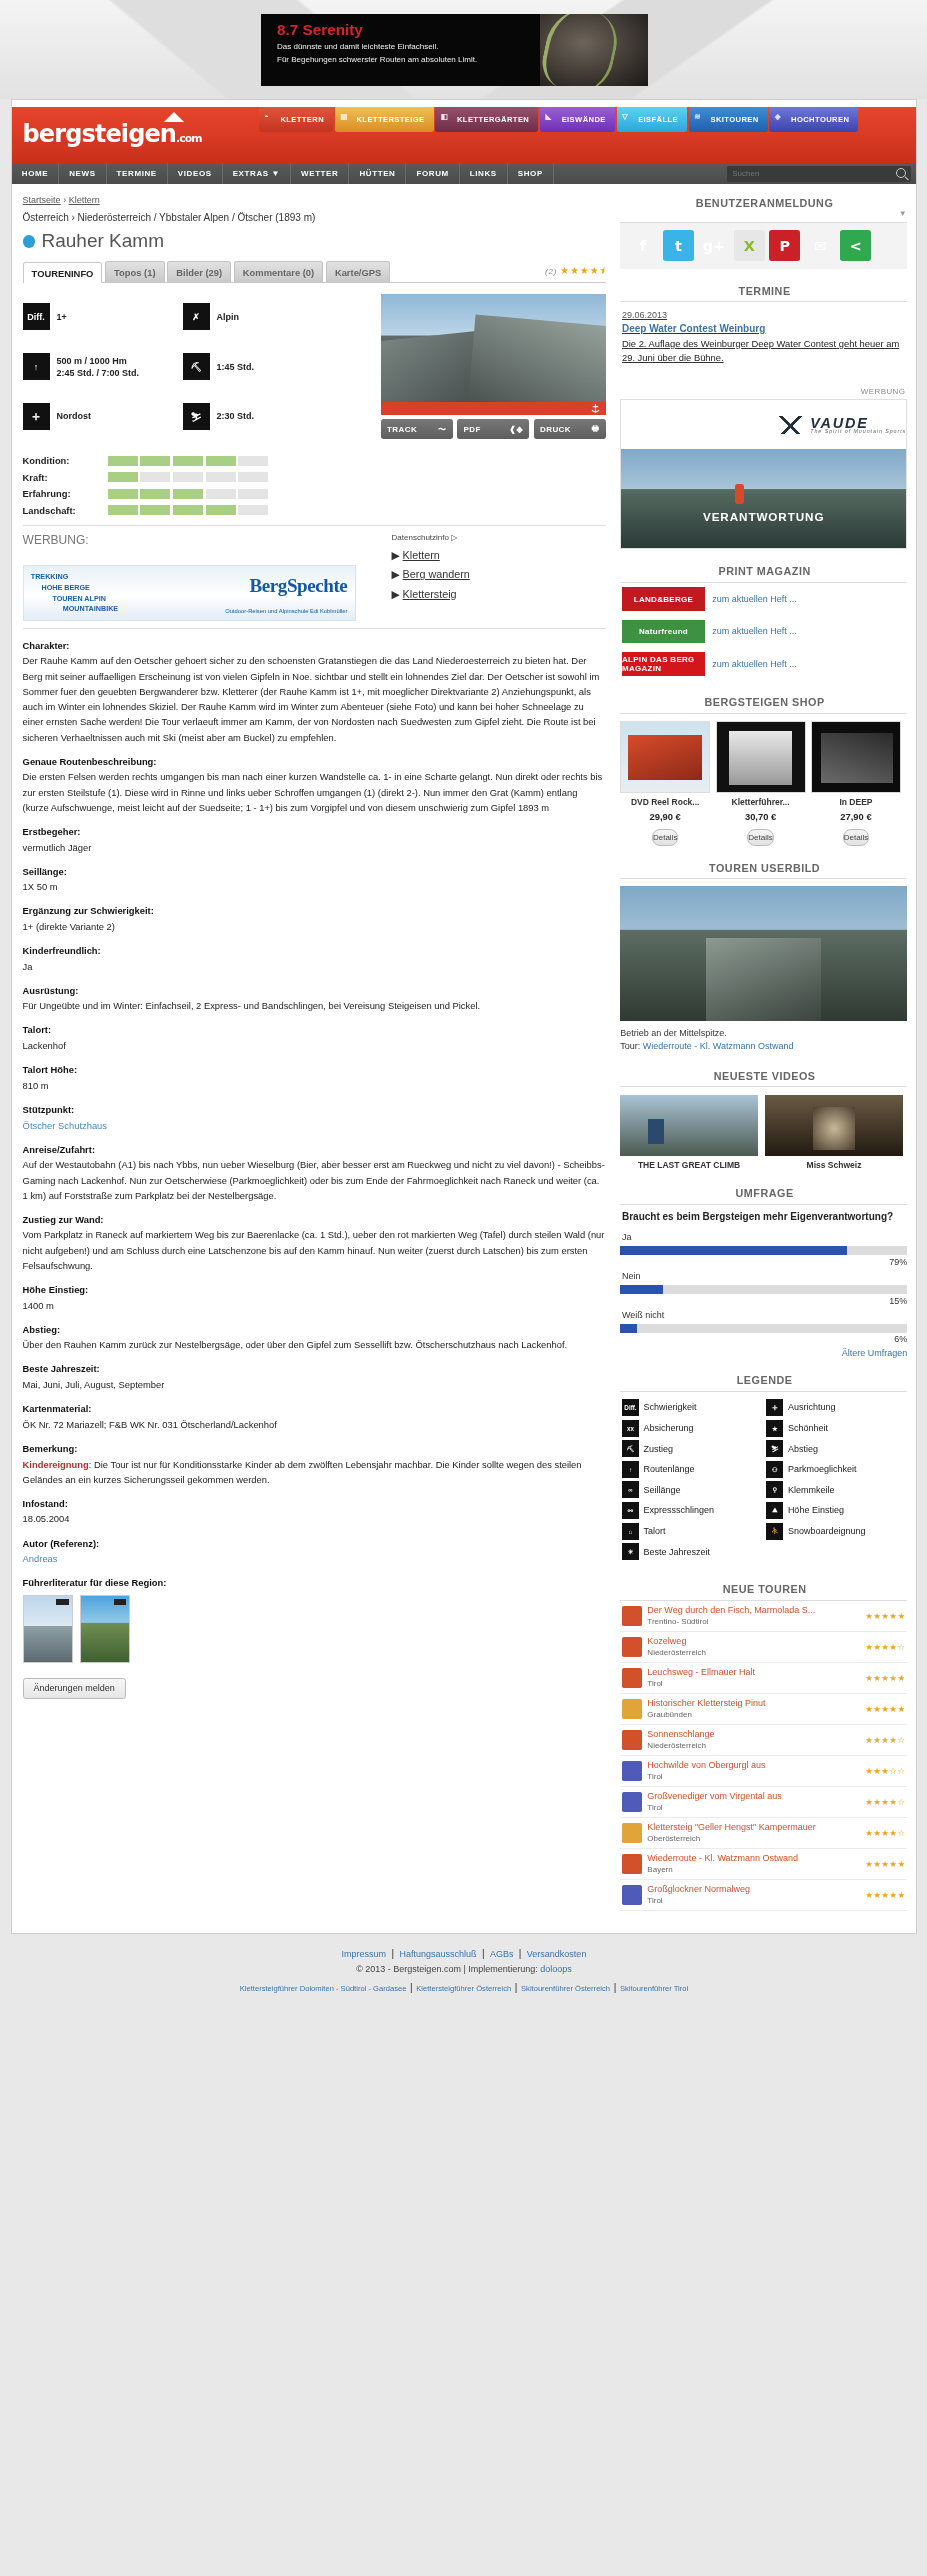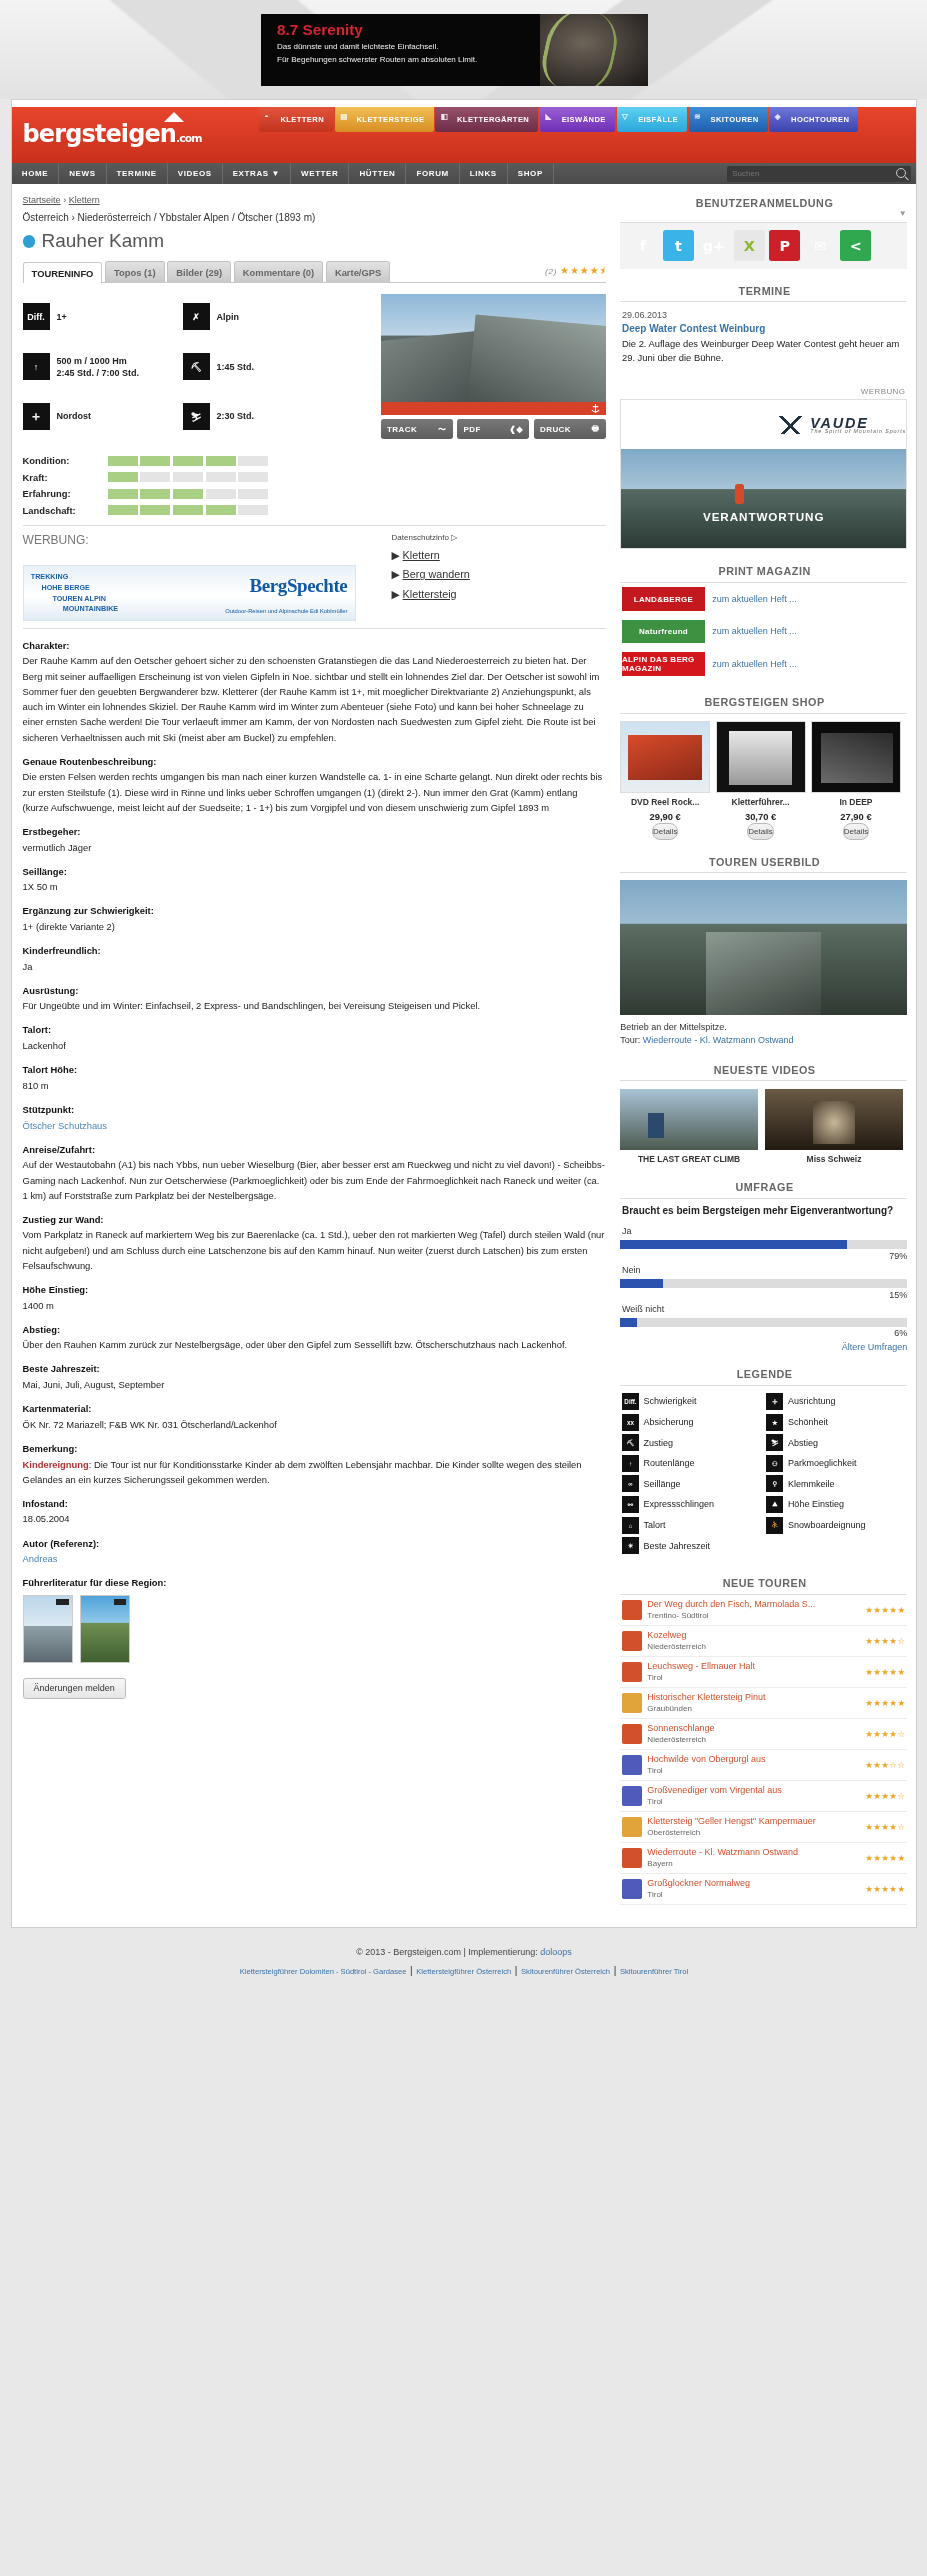--- a/index.html
+++ b/index.html
@@ -157,21 +157,21 @@
   .panel { margin-bottom:10.8px; }
   .ph { font-size:10.8px; font-weight:bold; color:#666; letter-spacing:0.5px;
         padding:5.4px 0 4.5px 1.8px; border-bottom:0.9px solid #ddd; display:flex; align-items:center;flex-direction:column;}
   .ph .chev { margin-left:auto; color:#999; font-size:8px; }
   .pb { background:#f3f3f3; padding:7.2px; }
   .social { display:flex; gap:4.5px; }
   .sq { width:31px; height:31px; border-radius:2.7px; display:flex; align-items:center; justify-content:center;
         color:#fff; font-weight:bold; font-size:14.4px; font-family:"DejaVu Sans",sans-serif;} .sq.tw{background:#39b3e8;}
   .sq.xi{background:#e7e7e7;color:#8cb82b;} .sq.pi{background:#cb2027;}
   .sq.sh{background:#2fa84f;}
-  .termin { padding:7.2px 1.8px; }
+  .termin { padding:7.2px 1.8px;text-decoration:underline; }
   .tdate { font-size:9px; color:#555; margin-bottom:3.6px; }
   .tlink { font-size:10px; color:#3a72a8; font-weight:bold; text-decoration:none; display:block; margin-bottom:2.7px;}
   .ttxt { font-size:9.4px; color:#222; line-height:1.5; }
   .werb-lbl { font-size:8px; color:#888; text-align:right; padding:3.6px 1.8px; letter-spacing:0.4px;}
   .vaude { background:#fff; border:0.9px solid #e0e0e0; }
   .vaude .vtop { height:49px; display:flex; align-items:center; justify-content:flex-end; gap:7.2px;font-style:italic;}
   .vaude .vmark { width:25px; height:18px; background:
       linear-gradient(135deg, transparent 48%, #20303f 48.5%, #20303f 56%, transparent 56.5%),
       linear-gradient(-135deg, transparent 48%, #20303f 48.5%, #20303f 56%, transparent 56.5%); }
   .vaude .vname { font-size:14.4px; font-weight:bold; color:#20303f; letter-spacing:1.8px;}
@@ -191,21 +191,21 @@
   .shopitem { width:90px; text-align:center; }
   .shopimg { width:90px; height:72px; border:0.9px solid #ddd; background:#fff; position:relative; overflow:hidden;}
   .si1{background:linear-gradient(180deg,#cfe2f0,#e8eef2);}
   .si1:after{content:"";position:absolute;left:7.2px;top:12.6px;width:74px;height:45px;background:linear-gradient(160deg,#d84b2a,#8d2a18);}
   .si2{background:#111;}
   .si2:after{content:"";position:absolute;left:12.6px;top:9px;width:63px;height:54px;background:linear-gradient(180deg,#e8e8e8,#999);}
   .si3{background:#0c0c0c;}
   .si3:after{content:"";position:absolute;left:9px;top:10.8px;width:72px;height:50px;background:linear-gradient(200deg,#2a2a2a,#6a6a6a);}
   .shopname { font-size:8.5px; color:#333; font-weight:bold; margin-top:4.5px; line-height:1.3;}
   .shopprice { font-size:9.4px; color:#222; font-weight:bold; margin-top:2.7px;}
-  .detbtn { margin-top:1px; background:linear-gradient(180deg,#f4f4f4,#e2e2e2); border:0.9px solid #bbb;
+  .detbtn { margin-top:7px; background:linear-gradient(180deg,#f4f4f4,#e2e2e2); border:0.9px solid #bbb;
             border-radius:8px; font-size:8px; color:#444; padding:2.7px 0; }
   .userimg { width:100%; height:135px; background:
      linear-gradient(180deg,#7ea8c6 0%, #9fbdd3 32%, #5c6d63 33%, #2f3a33 100%); position:relative; overflow:hidden;}
   .userimg:after{content:"";position:absolute;left:30%;top:38%;width:40%;height:62%;
      background:linear-gradient(160deg,#8c9a92,#3b443e);}
   .ucap { font-size:9px; color:#333; margin-top:5.4px; line-height:1.5;}
   .ucap a{color:#3a72a8;text-decoration:none;}
   .vidrow { display:flex; gap:7.2px; padding-top:7.2px; }
   .vid { width:48%; }
   .vidimg { width:100%; height:61px; position:relative; overflow:hidden; }
@@ -786,19 +786,20 @@
    <span class="tstars">★★★★★</span>
               </div>
             </div>
       </div>
 
     </div>
   </div>
 </div>
 
 <div class="footer">
+  <div class="frow1" id="footlinks"><a>Impressum</a><span>|</span><a>Haftungsausschluß</a><span>|</span><a>AGBs</a><span>|</span><a>Versandkosten</a></div>
   <div class="frow2">
     <span>© 2013 - Bergsteigen.com | Implementierung: </span><a>doloops</a>
   </div>
   <div class="frow3" id="footbottom"><a>Klettersteigführer Dolomiten - Südtirol - Gardasee</a><span>|</span><a>Klettersteigführer Österreich</a><span>|</span><a>Skitourenführer Österreich</a><span>|</span><a>Skitourenführer Tirol</a></div>
 </div>
 </div>
 
 
 </body></html>

